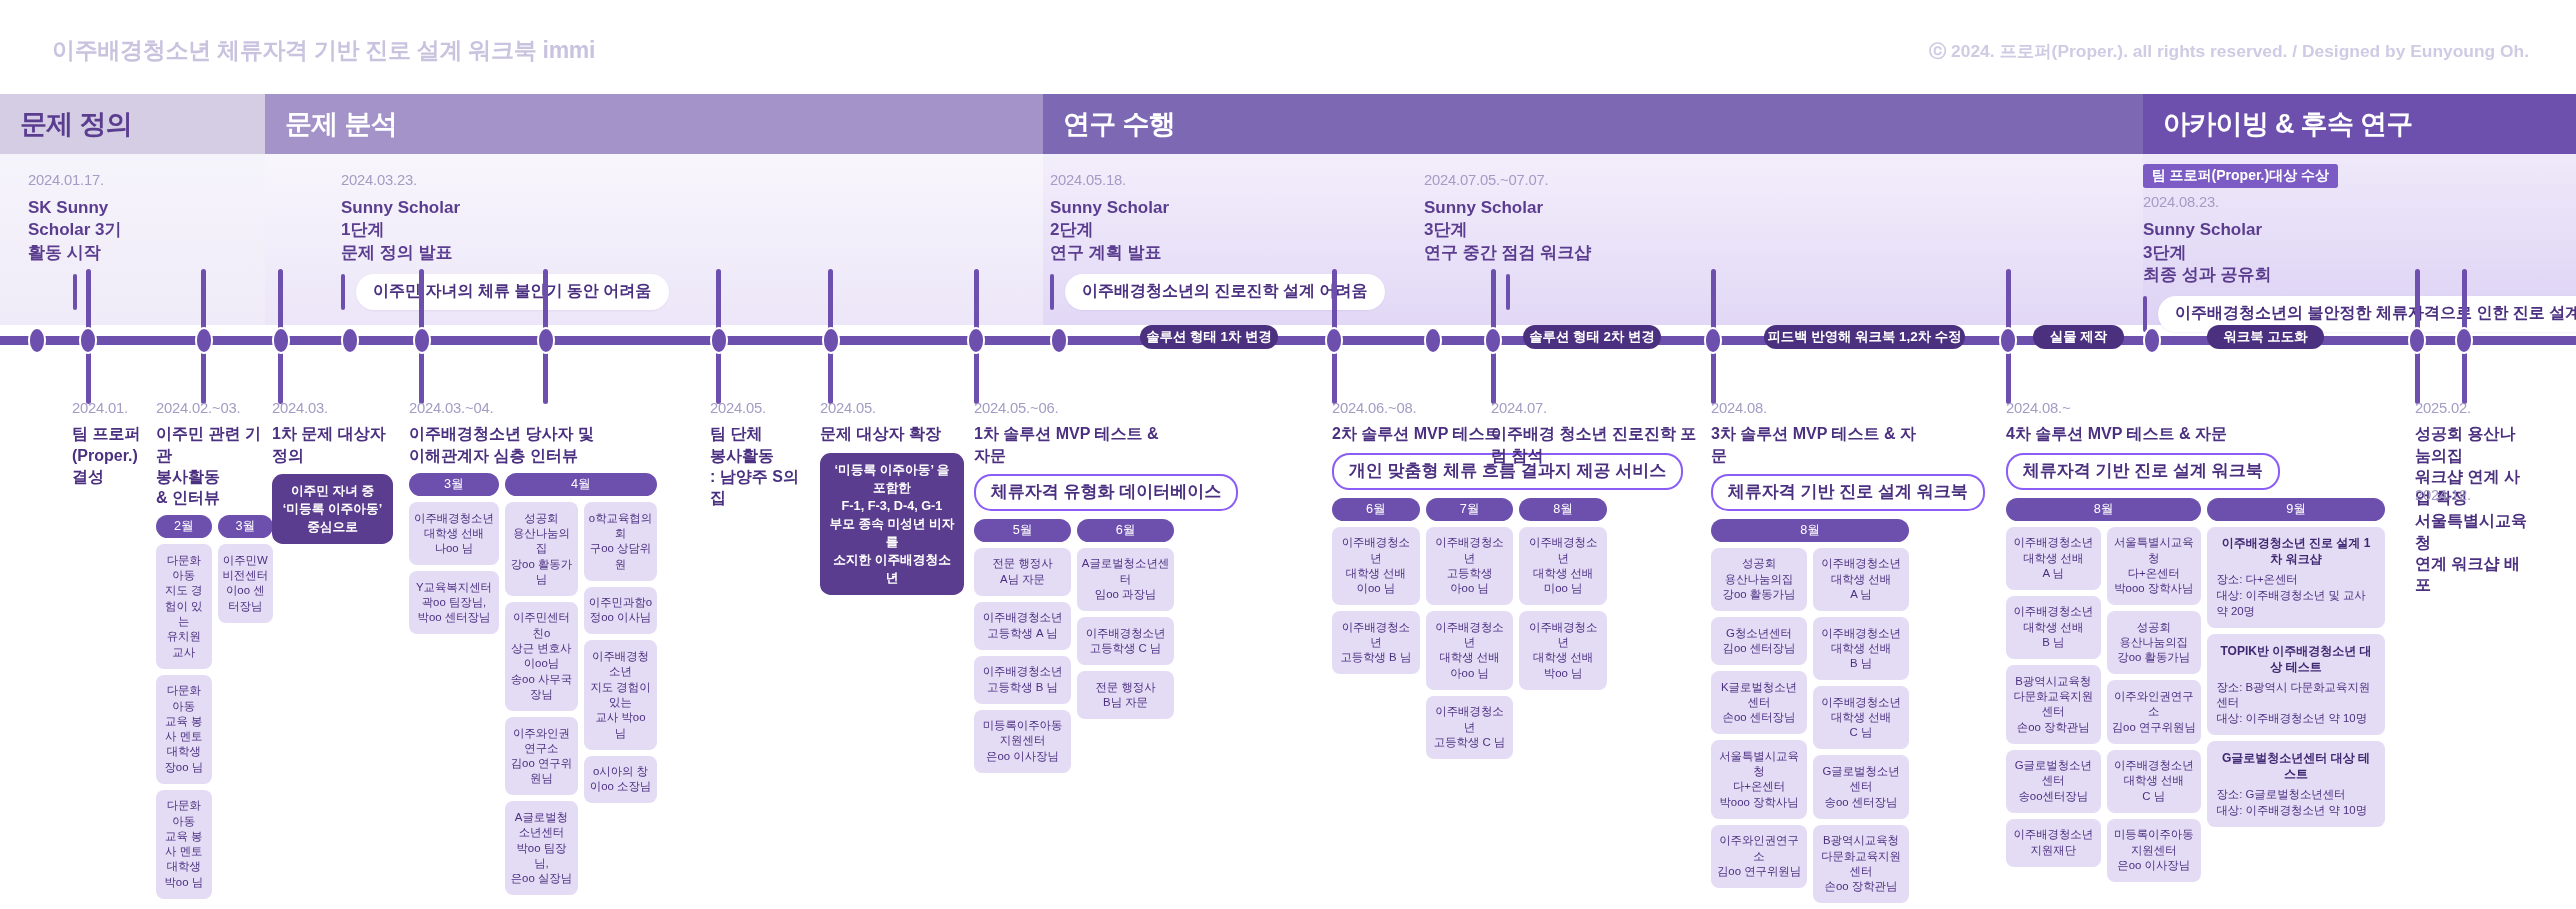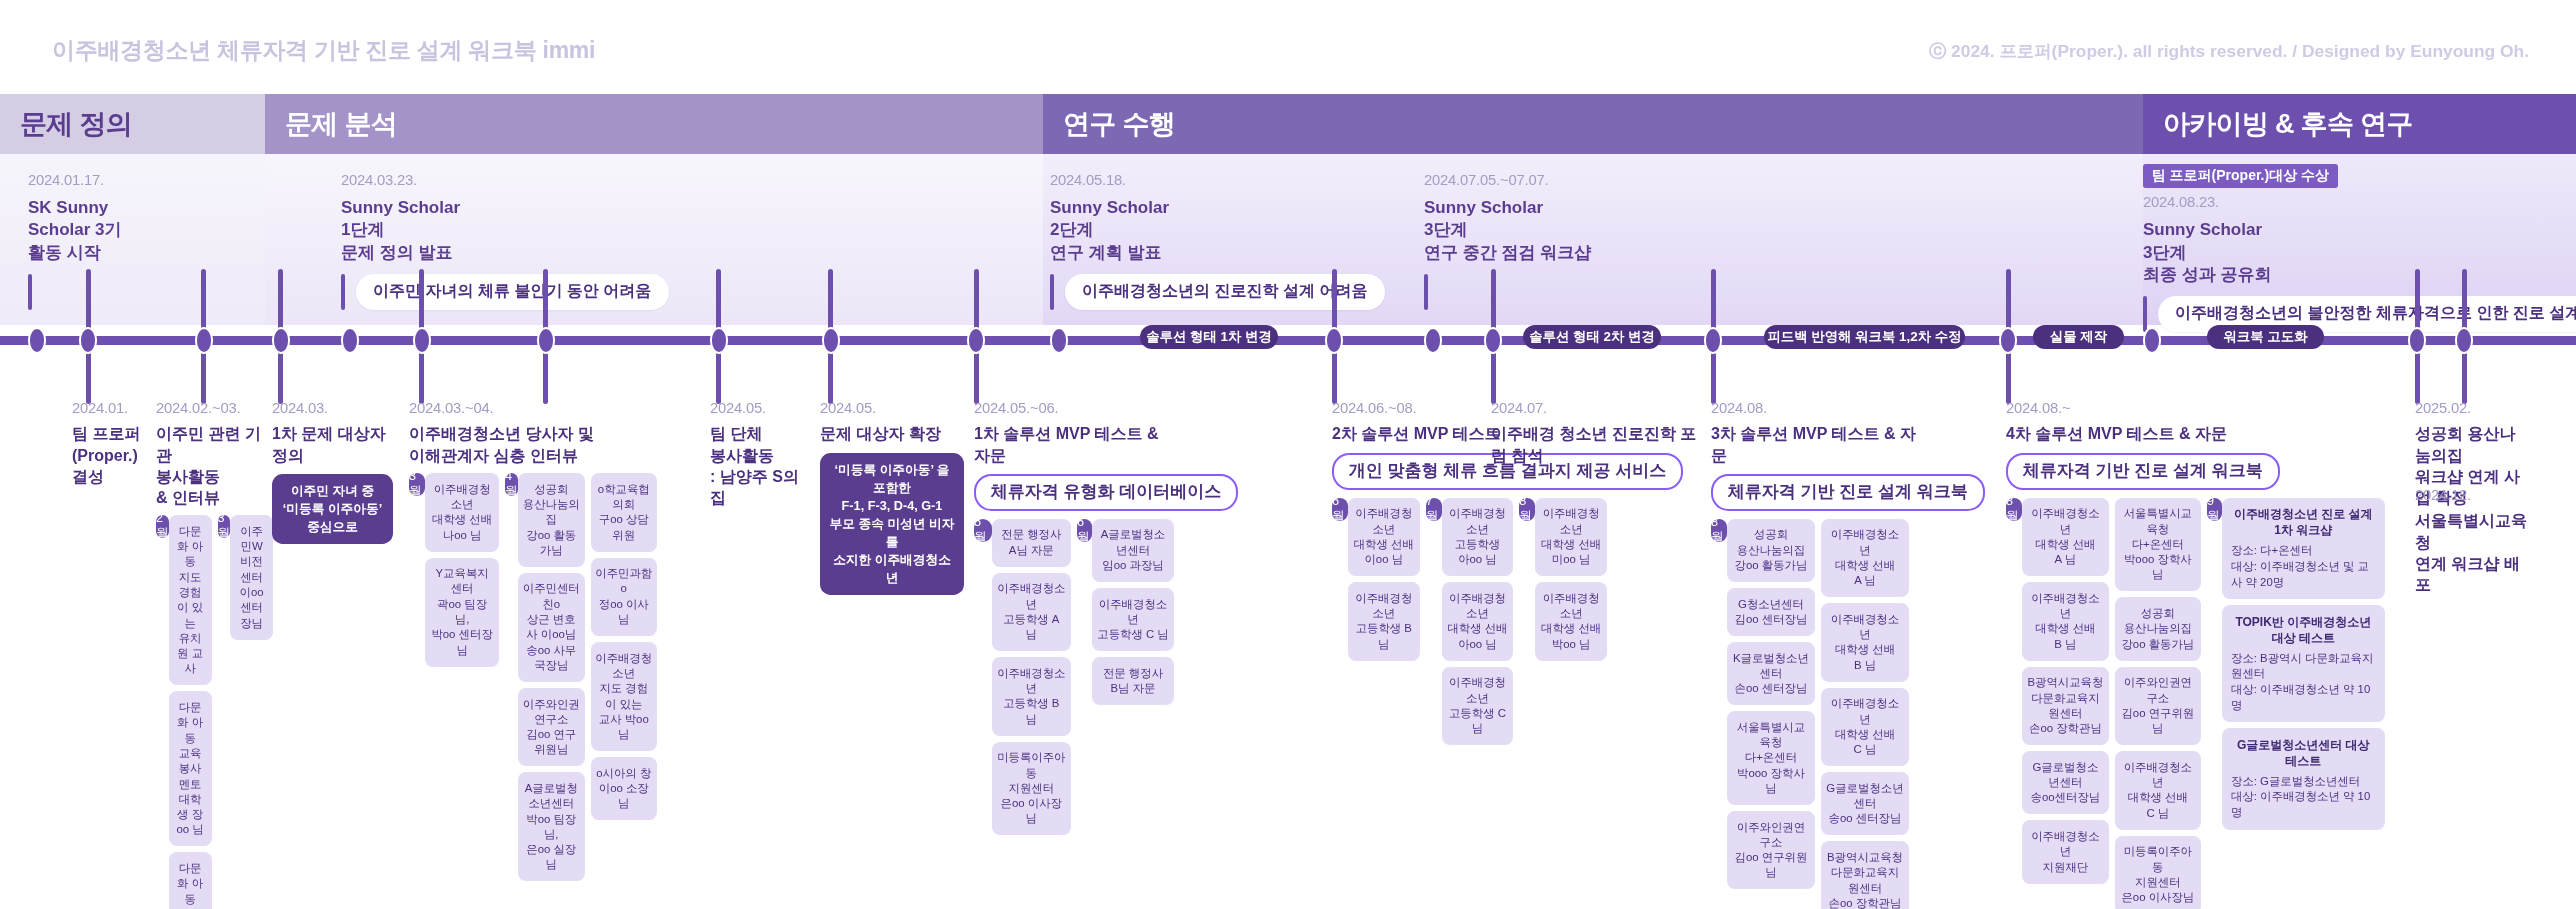--- a/index.html
+++ b/index.html
@@ -44,21 +44,21 @@
   }
   .umile .title {
     margin-top: 9.4px; font-size: 17px; font-weight: 700; line-height: 1.3;
     color: #5b3d8f; white-space: pre-line;
   }
   .umile .awardbadge {
     display: inline-block; background: #7c5cc4; color: #ffffff;
     font-size: 14px; font-weight: 700; padding: 2.7px 8.7px 3.4px; border-radius: 2.7px;
     margin-bottom: 6px; white-space: nowrap;
   }
-  .quote-wrap { margin-top: 10px; display: flex; align-items: center; }
+  .quote-wrap { margin-top: 10px; display: flex; align-items: center; justify-content: center; }
   .quote-bar { width: 4px; height: 36px; background: #6d4fae; border-radius: 2px; flex: none; }
   .quote-pill {
     margin-left: 10.7px; background: #ffffff; border-radius: 20px;
     padding: 7.4px 17.4px; font-size: 16px; font-weight: 700; color: #4b3080;
     white-space: nowrap; box-shadow: 0 0.7px 2px rgba(110,80,170,.10);
   }
 
   
   .axis-line {
     position: absolute; top: 336px; left: 0; width: 2576px; height: 9.4px;
@@ -89,21 +89,21 @@
     margin-top: 8.7px; background: #5b3d8f; color: #ffffff;
     border-radius: 10.7px; padding: 7.4px 9.4px 8.7px; font-size: 12.7px; font-weight: 700;
     line-height: 1.42; text-align: center; white-space: pre-line;
   }
   .outline-pill {
     margin-top: 8px; display: inline-block; border: 2px solid #8b5cf6;
     border-radius: 17.4px; padding: 4.7px 14.8px 6px; font-size: 17px; font-weight: 700;
     color: #4b3080; white-space: nowrap;
   }
   .month-grid { margin-top: 7.4px; display: flex; gap: 6px; align-items: flex-start; }
-  .month-block { display: flex; flex-direction: row; justify-content: center; }
+  .month-block { display: flex; flex-direction: column; justify-content: center; }
   .month-head {
     background: #6d4fae; color: #ffffff; border-radius: 12px; height: 23px;
     display: flex; align-items: center; justify-content: center;
     font-size: 12.7px; font-weight: 400; margin-bottom: 6px;
   }
   .month-cols { display: flex; gap: 6px; }
   .month-col { display: flex; flex-direction: column; gap: 6px; }
   .chip {
     background: #e4dbf5; border-radius: 8px; color: #4b3080;
     font-size: 11.4px; line-height: 1.34; text-align: center;

